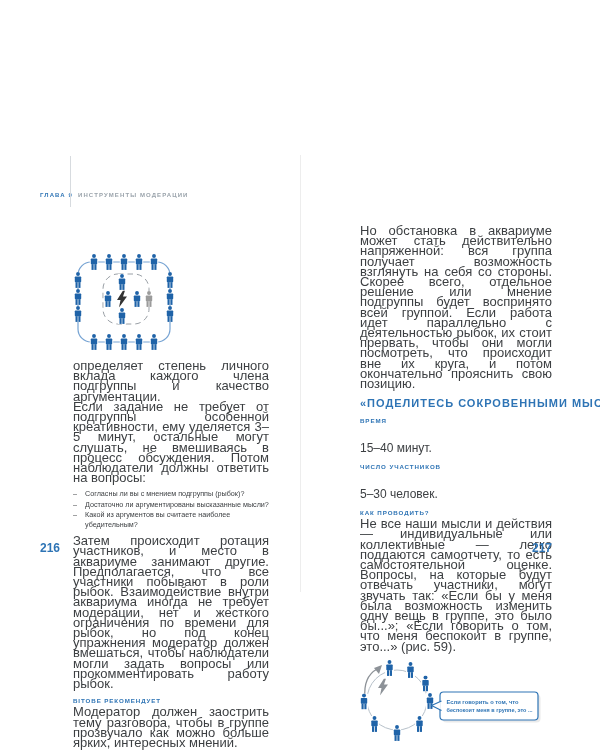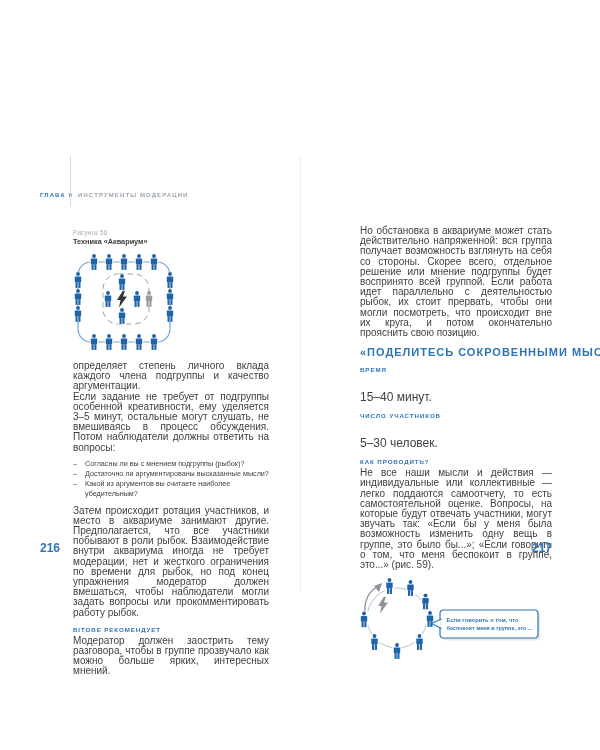--- a/index.html
+++ b/index.html
@@ -6,21 +6,21 @@
   .spread{position:relative;width:600px;height:750px;background:#ffffff;overflow:hidden;
           font-family:"Liberation Sans",sans-serif;}
   .abs{position:absolute;}
   .vrule{position:absolute;width:1px;background:#d7dbdf;}
   .center-rule{position:absolute;width:1px;background:#ededed;}
   .chapter-label{font-size:6px;font-weight:bold;color:#2e74b5;letter-spacing:1.1px;white-space:nowrap;}
   .section-label{font-size:6px;font-weight:bold;color:#9aa3ab;letter-spacing:1.1px;white-space:nowrap;}
   .col{position:absolute;}
   .cap{font-size:6.3px;color:#a9adb2;letter-spacing:.2px;margin:0;}
   .figtitle{font-size:7.3px;font-weight:bold;color:#3a3d40;margin:1px 0 0 0;}
-  .body-text{font-size:10px;line-height:10.2px;color:#3c3f42;text-align:justify;
+  .body-text{font-size:13px;line-height:10.2px;color:#3c3f42;text-align:justify;
              hyphens:auto;-webkit-hyphens:auto;margin:0;}
   .bullets{margin:6px 0;}
   .bullet-row{display:flex;font-size:7.2px;line-height:10.2px;color:#3c3f42;}
   .bullet-row .mk{width:12px;flex:0 0 12px;}
   .blue-head{font-size:6.2px;font-weight:bold;color:#2e74b5;letter-spacing:.9px;margin:8px 0 3px 0;white-space:nowrap;}
   .sec-title{font-size:11px;font-weight:bold;color:#2e74b5;letter-spacing:1px;margin:8px 0 2px 0;white-space:nowrap;}
   .val{font-size:12px;color:#3c3f42;margin:17px 0 0 0;}
   .pagenum{font-size:12px;font-weight:bold;color:#2e74b5;}
   .figblock{margin-top:9px;}
   svg{display:block;}
@@ -46,24 +46,20 @@
       </symbol>
     </defs>
   </svg>
 
   <div class="abs chapter-label" style="left:40px;top:192px;">ГЛАВА 9</div>
   <div class="vrule" style="left:70px;top:156px;height:51px;"></div>
   <div class="abs section-label" style="left:78px;top:192px;">ИНСТРУМЕНТЫ МОДЕРАЦИИ</div>
 
   <div class="center-rule" style="left:300px;top:155px;height:437px;"></div>
 
-  <div class="col" style="left:73px;top:229px;width:196px;">
-    <p class="cap">Рисунок 58</p>
-    <p class="figtitle">Техника «Аквариум»</p>
-  </div>
 
   <svg class="abs" style="left:58px;top:248px;" width="124" height="104" viewBox="0 0 248 208">
     <rect x="40" y="28" width="184" height="160" rx="26" fill="none" stroke="#76a3d3" stroke-width="2.4"></rect>
     <rect x="90" y="52" width="92" height="100" rx="30" fill="none" stroke="#9aa0a6" stroke-width="2" stroke-dasharray="11 8"></rect>
 
     <use href="#person" class="pb" x="63" y="12" width="18" height="32"></use>
     <use href="#person" class="pb" x="93" y="12" width="18" height="32"></use>
     <use href="#person" class="pb" x="123" y="12" width="18" height="32"></use>
     <use href="#person" class="pb" x="153" y="12" width="18" height="32"></use>
     <use href="#person" class="pb" x="183" y="12" width="18" height="32"></use>

